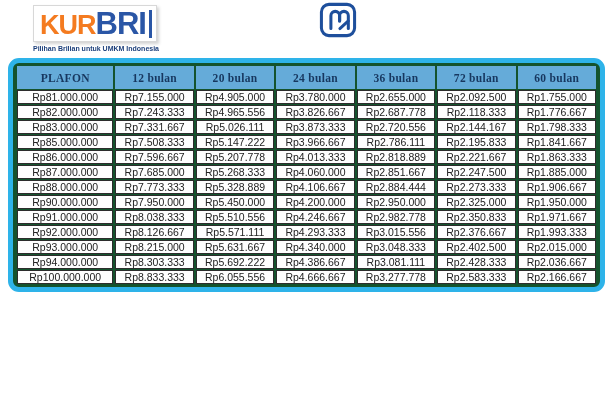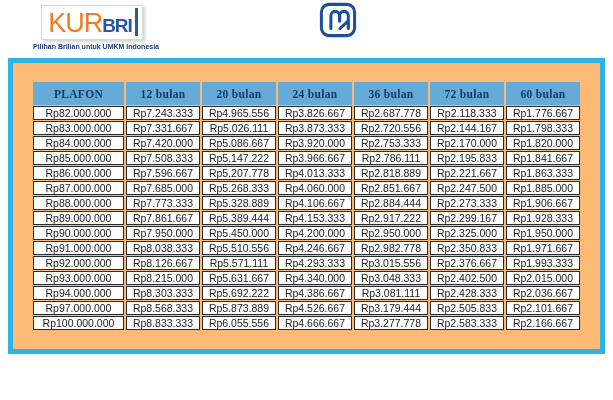--- a/index.html
+++ b/index.html
@@ -8,33 +8,33 @@
 
   
   .header { position: absolute; left: 0; top: 0; width: 613px; height: 57px; background: #ffffff; }
 
   .kur-logo { position: absolute; left: 33px; top: 5px; width: 118px; text-align: center; }
   .kur-box {
     display: inline-block; background: #ffffff; border: 1px solid #d8d8d8;
     box-shadow: 2px 2px 3px rgba(0,0,0,0.18); padding: 2px 4px 2px 6px;
     line-height: 1; white-space: nowrap;
   }
-  .kur-box .kur   { font-size: 27px; font-weight: normal; color: #f47b20; letter-spacing: -1px; }
-  .kur-box .briw  { font-size: 19px; font-weight: bold; color: #2a56a6; letter-spacing: -1px; }
+  .kur-box .kur   { font-size: 27px; font-weight: bold; color: #f47b20; letter-spacing: -1px; }
+  .kur-box .briw  { font-size: 31px; font-weight: bold; color: #2a56a6; letter-spacing: -1px; }
   .kur-box .vbar  { display: inline-block; width: 3px; height: 28px; background: #2a56a6; margin-left: 3px; vertical-align: -4px; }
   .kur-tagline { margin-top: 3px; font-size: 7px; font-weight: bold; color: #1b3e7a; white-space: nowrap; }
 
   .bank-logo { position: absolute; left: 276px; top: 2px; width: 124px; text-align: center; }
   .bank-symbol { display: block; margin: 0 auto; }
   .bank-text { margin-top: 17px; font-size: 18px; font-weight: bold; color: #1e4f9c; letter-spacing: 1px; white-space: nowrap; }
 
   
   .table-wrap {
     position: absolute; left: 8px; top: 58px; width: 597px;
-    border: 5px solid #2eb3e9; border-radius: 0; background: #fdba74; padding: 18px;
+    border: 5px solid #2eb3e9; border-radius: 11px; background: #14532d; padding: 2px;
   }
   table { width: 100%; table-layout: fixed; border-collapse: separate; border-spacing: 2px 1px; }
   col.c-plafon { width: 17%; }
   col.c-month  { width: 13.83%; }
 
   thead tr { background: #65abd9; }
   thead th {
     height: 23px; font-family: "Liberation Serif", serif; font-weight: bold;
     font-size: 11.5px; color: #17375f; text-align: center; vertical-align: middle;
     border: none; letter-spacing: 0.3px;
@@ -88,47 +88,47 @@
             <th>12 bulan</th>
             <th>20 bulan</th>
             <th>24 bulan</th>
             <th>36 bulan</th>
             <th>72 bulan</th>
             <th>60 bulan</th>
           </tr>
       </thead>
       <tbody>
           <tr>
+            <td>Rp81.000.000</td>
+            <td>Rp7.155.000</td>
+            <td>Rp4.905.000</td>
+            <td>Rp3.780.000</td>
+            <td>Rp2.655.000</td>
+            <td>Rp2.092.500</td>
+            <td>Rp1.755.000</td>
+          </tr>
+          <tr>
             <td>Rp82.000.000</td>
             <td>Rp7.243.333</td>
             <td>Rp4.965.556</td>
             <td>Rp3.826.667</td>
             <td>Rp2.687.778</td>
             <td>Rp2.118.333</td>
             <td>Rp1.776.667</td>
           </tr>
           <tr>
             <td>Rp83.000.000</td>
             <td>Rp7.331.667</td>
             <td>Rp5.026.111</td>
             <td>Rp3.873.333</td>
             <td>Rp2.720.556</td>
             <td>Rp2.144.167</td>
             <td>Rp1.798.333</td>
           </tr>
           <tr>
-            <td>Rp84.000.000</td>
-            <td>Rp7.420.000</td>
-            <td>Rp5.086.667</td>
-            <td>Rp3.920.000</td>
-            <td>Rp2.753.333</td>
-            <td>Rp2.170.000</td>
-            <td>Rp1.820.000</td>
-          </tr>
-          <tr>
             <td>Rp85.000.000</td>
             <td>Rp7.508.333</td>
             <td>Rp5.147.222</td>
             <td>Rp3.966.667</td>
             <td>Rp2.786.111</td>
             <td>Rp2.195.833</td>
             <td>Rp1.841.667</td>
           </tr>
           <tr>
             <td>Rp86.000.000</td>
@@ -151,29 +151,20 @@
           <tr>
             <td>Rp88.000.000</td>
             <td>Rp7.773.333</td>
             <td>Rp5.328.889</td>
             <td>Rp4.106.667</td>
             <td>Rp2.884.444</td>
             <td>Rp2.273.333</td>
             <td>Rp1.906.667</td>
           </tr>
           <tr>
-            <td>Rp89.000.000</td>
-            <td>Rp7.861.667</td>
-            <td>Rp5.389.444</td>
-            <td>Rp4.153.333</td>
-            <td>Rp2.917.222</td>
-            <td>Rp2.299.167</td>
-            <td>Rp1.928.333</td>
-          </tr>
-          <tr>
             <td>Rp90.000.000</td>
             <td>Rp7.950.000</td>
             <td>Rp5.450.000</td>
             <td>Rp4.200.000</td>
             <td>Rp2.950.000</td>
             <td>Rp2.325.000</td>
             <td>Rp1.950.000</td>
           </tr>
           <tr>
             <td>Rp91.000.000</td>
@@ -205,29 +196,20 @@
           <tr>
             <td>Rp94.000.000</td>
             <td>Rp8.303.333</td>
             <td>Rp5.692.222</td>
             <td>Rp4.386.667</td>
             <td>Rp3.081.111</td>
             <td>Rp2.428.333</td>
             <td>Rp2.036.667</td>
           </tr>
           <tr>
-            <td>Rp97.000.000</td>
-            <td>Rp8.568.333</td>
-            <td>Rp5.873.889</td>
-            <td>Rp4.526.667</td>
-            <td>Rp3.179.444</td>
-            <td>Rp2.505.833</td>
-            <td>Rp2.101.667</td>
-          </tr>
-          <tr>
             <td>Rp100.000.000</td>
             <td>Rp8.833.333</td>
             <td>Rp6.055.556</td>
             <td>Rp4.666.667</td>
             <td>Rp3.277.778</td>
             <td>Rp2.583.333</td>
             <td>Rp2.166.667</td>
           </tr>
         </tbody>
     </table>

